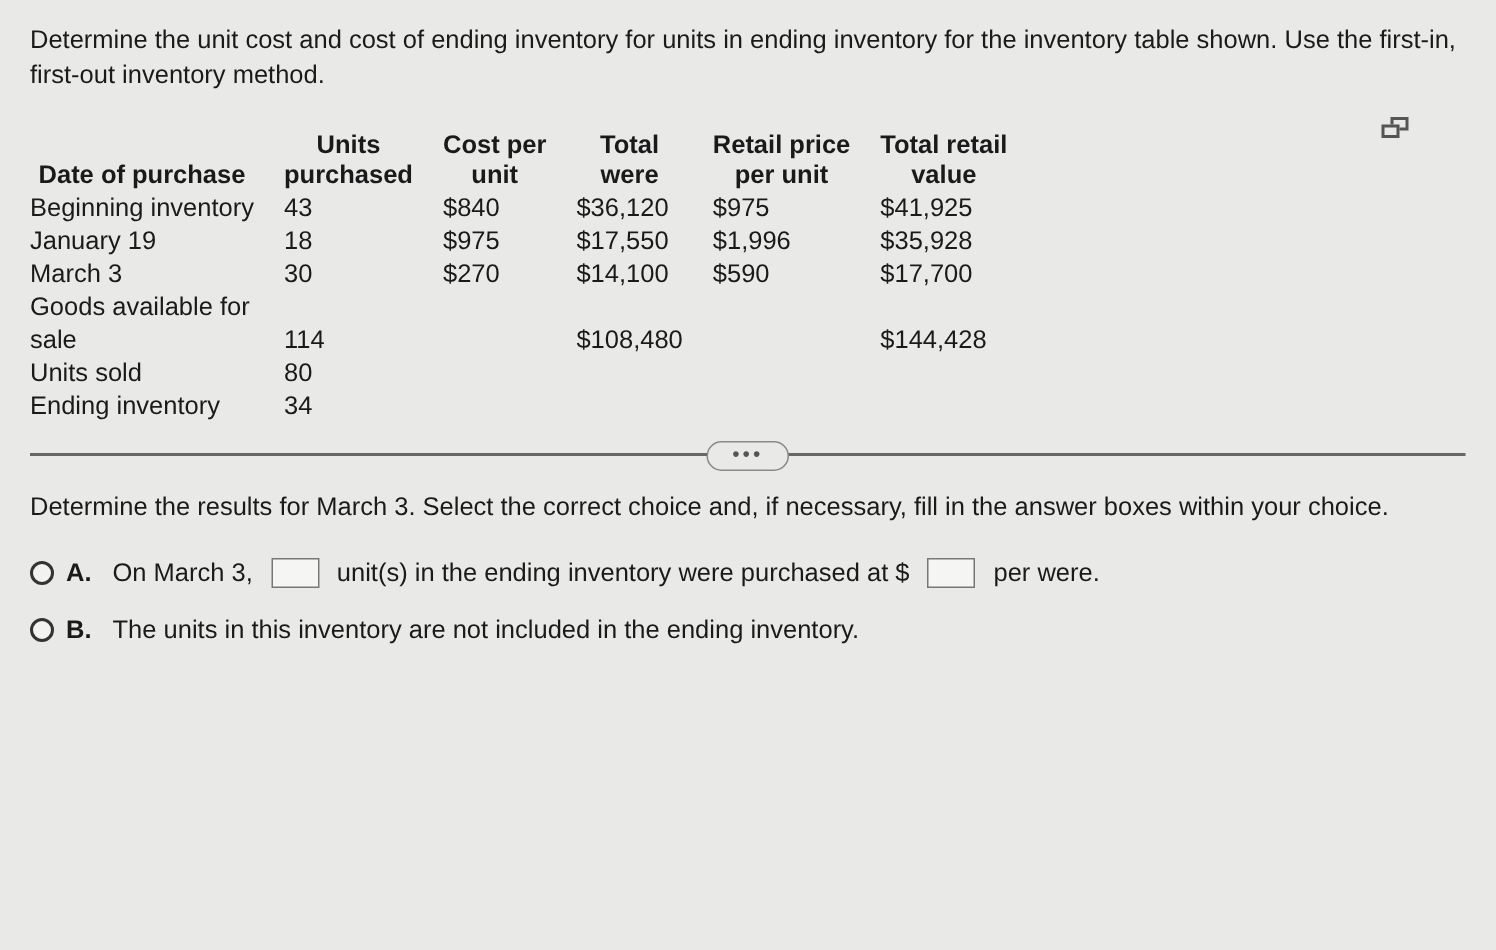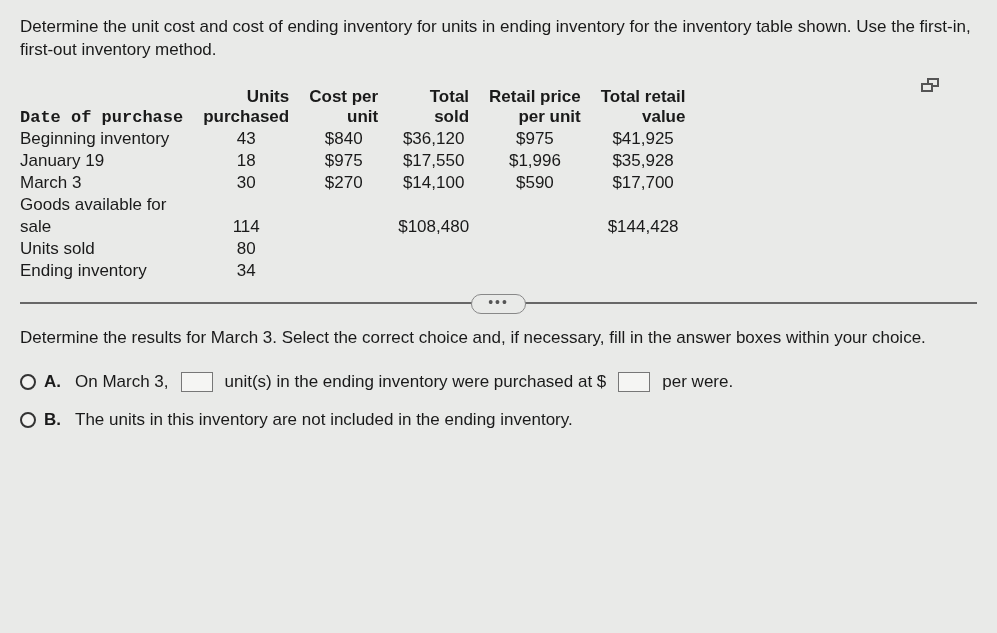--- a/index.html
+++ b/index.html
@@ -11,24 +11,24 @@
     color: #1a1a1a;
     background: #e9eae8;
   }
   .page {
     padding: 16px 20px 20px 20px;
     position: relative;
   }
   .instr { line-height: 1.35; }
   .table-wrap { margin-top: 24px; }
   table { border-collapse: collapse; }
-  th { font-weight: bold; text-align: right; padding: 1px 10px; vertical-align: bottom;}
-  td { text-align: center; padding: 1px 10px; }
+  th { font-weight: bold; text-align: center; padding: 1px 10px; vertical-align: bottom;}
+  td { text-align: left; padding: 1px 10px; }
   td.label { text-align: left; padding-left: 0; }
-  th.label { text-align: center; padding-left: 0; vertical-align: bottom; font-family: Liberation Mono, monospace;}
+  th.label { text-align: center; padding-left: 0; vertical-align: bottom;}
   .hr-line {
     border: none;
     border-top: 2px solid #676767;
     margin: 20px 0 0 0;
   }
   .ellipsis-wrap {
     text-align: center;
     margin-top: -12px;
   }
   .ellipsis-pill {
@@ -96,21 +96,21 @@
       <span class="front"></span>
   </div>
 
   <div class="table-wrap">
     <table>
       <thead>
         <tr>
           <th class="label">Date of purchase</th>
           <th><span>Units</span><br><span>purchased</span></th>
           <th><span>Cost per</span><br><span>unit</span></th>
-          <th><span>Total</span><br><span>sold</span></th>
+          <th><span>Total</span><br><span>were</span></th>
           <th><span>Retail price</span><br><span>per unit</span></th>
           <th><span>Total retail</span><br><span>value</span></th>
         </tr>
       </thead>
       <tbody>
         <tr>
           <td class="label">Beginning inventory</td>
           <td>43</td>
           <td>$840</td>
           <td>$36,120</td>

